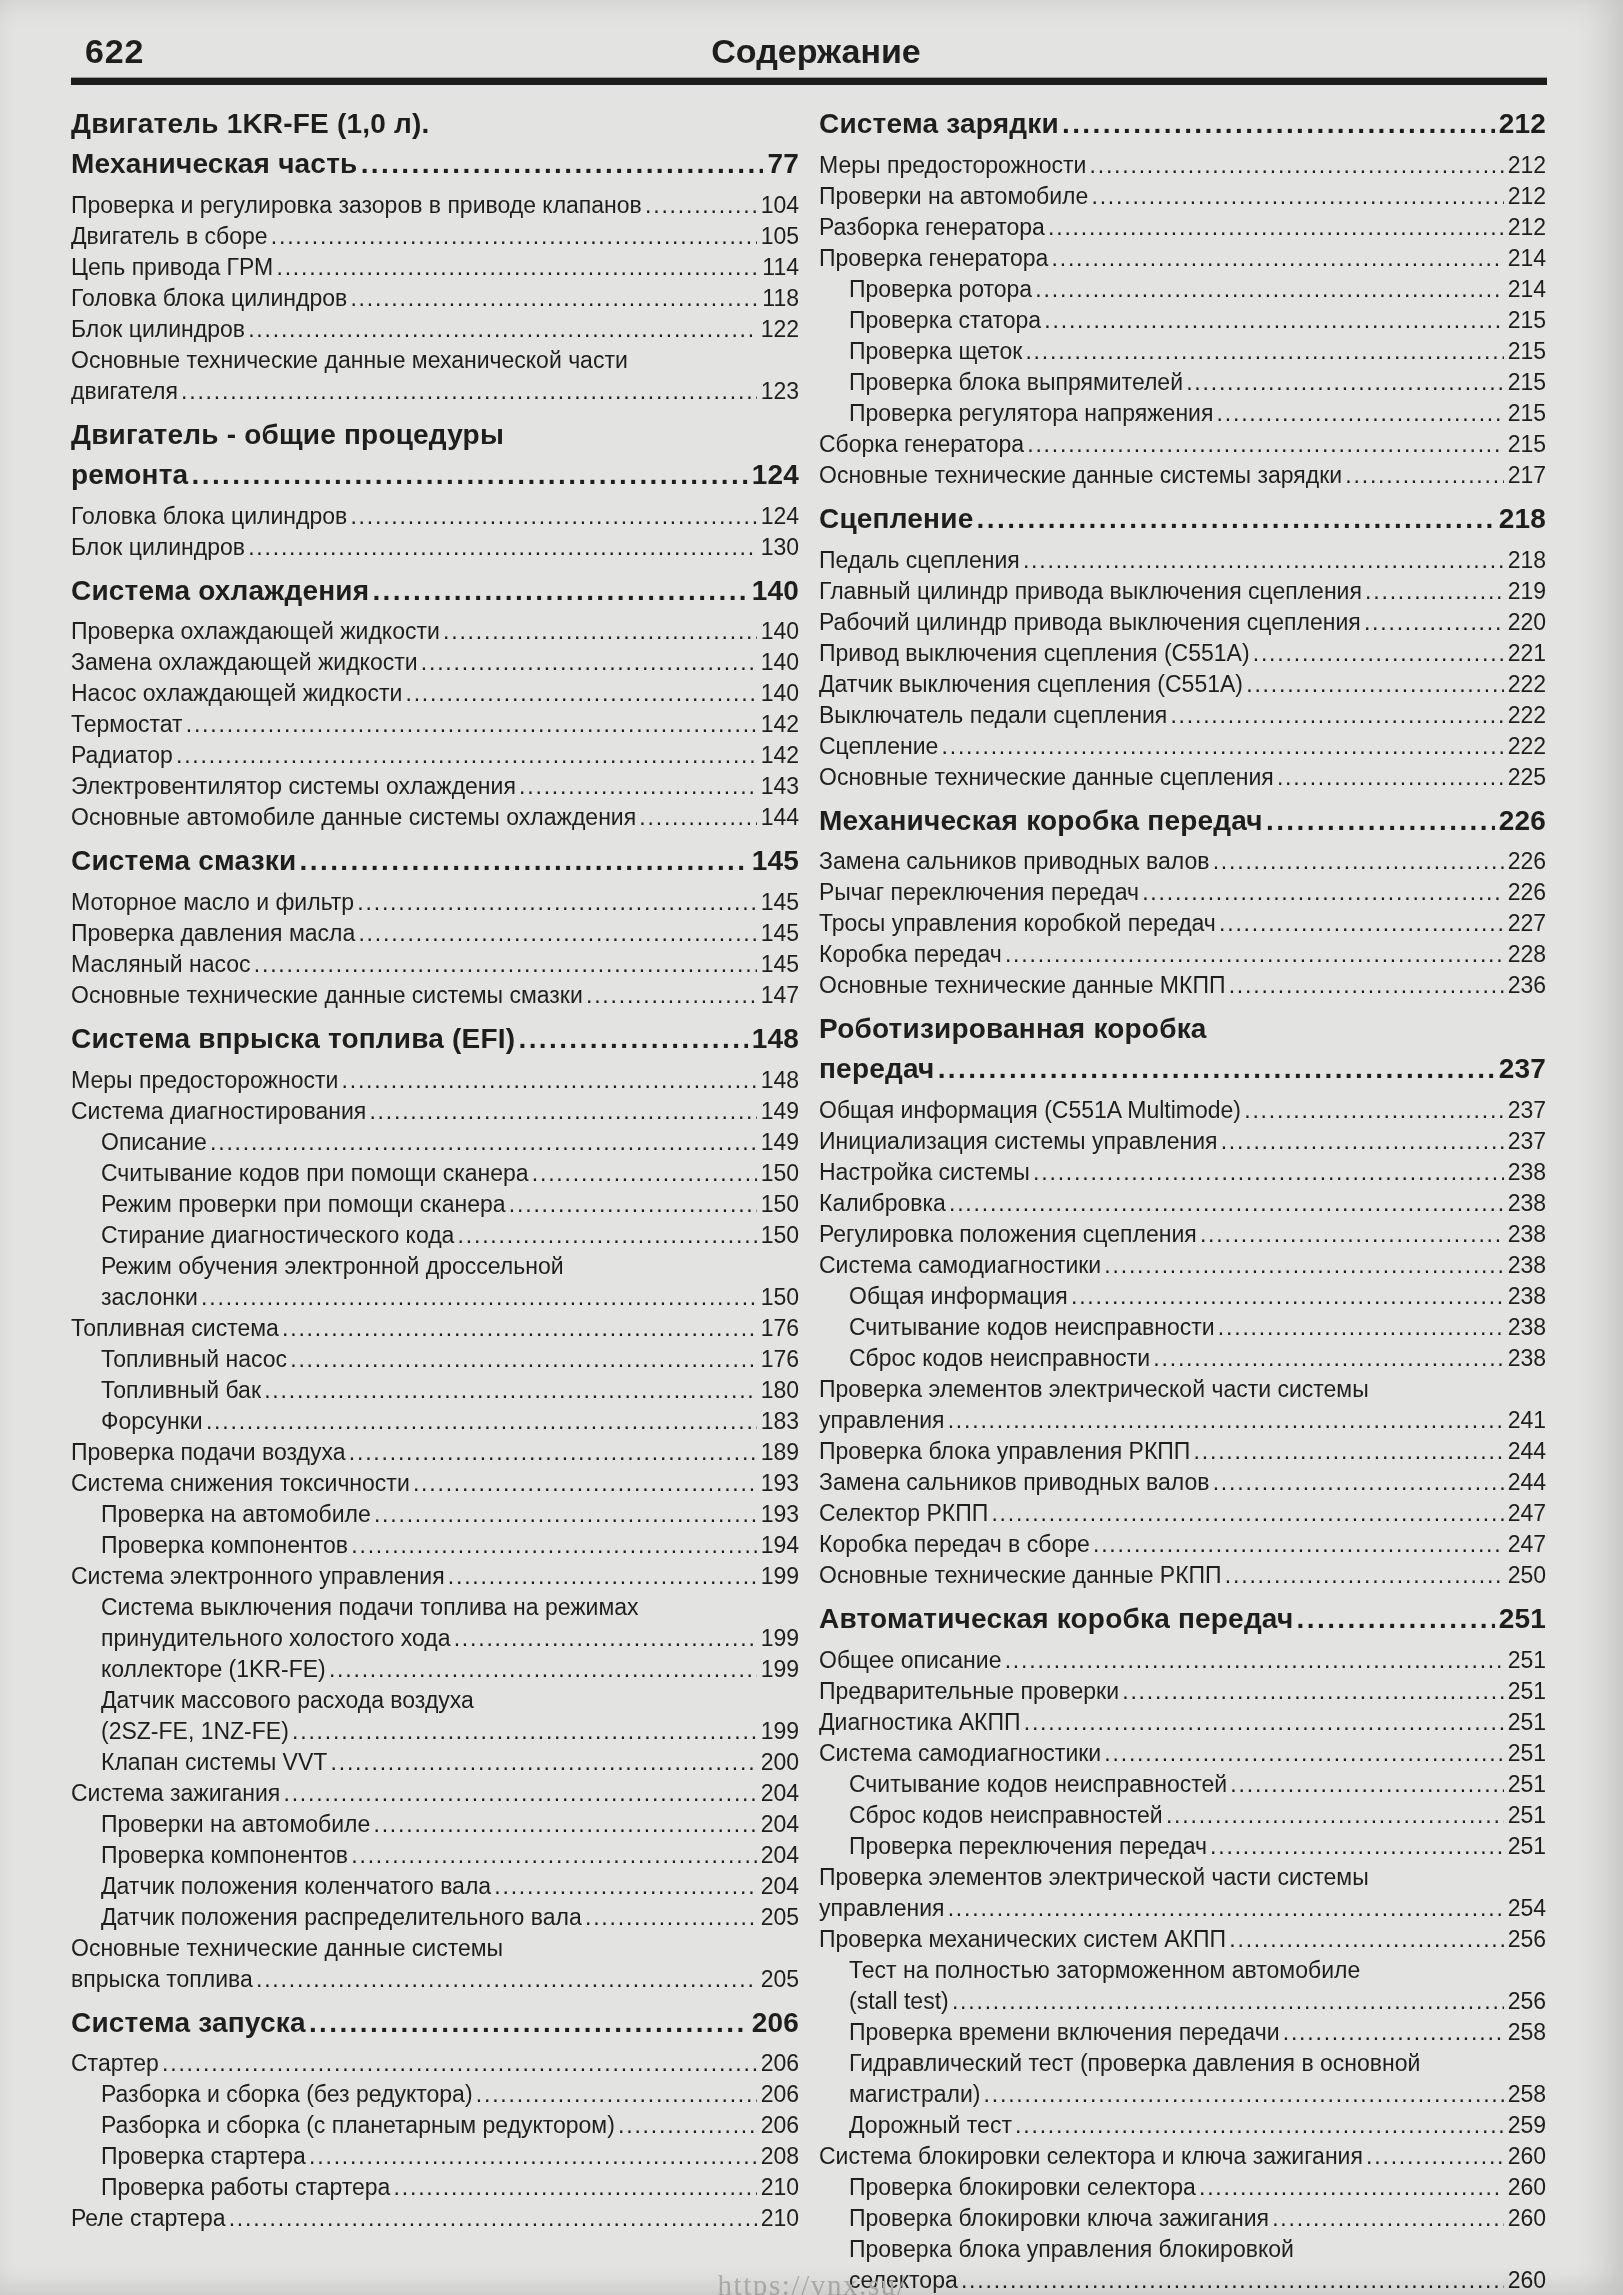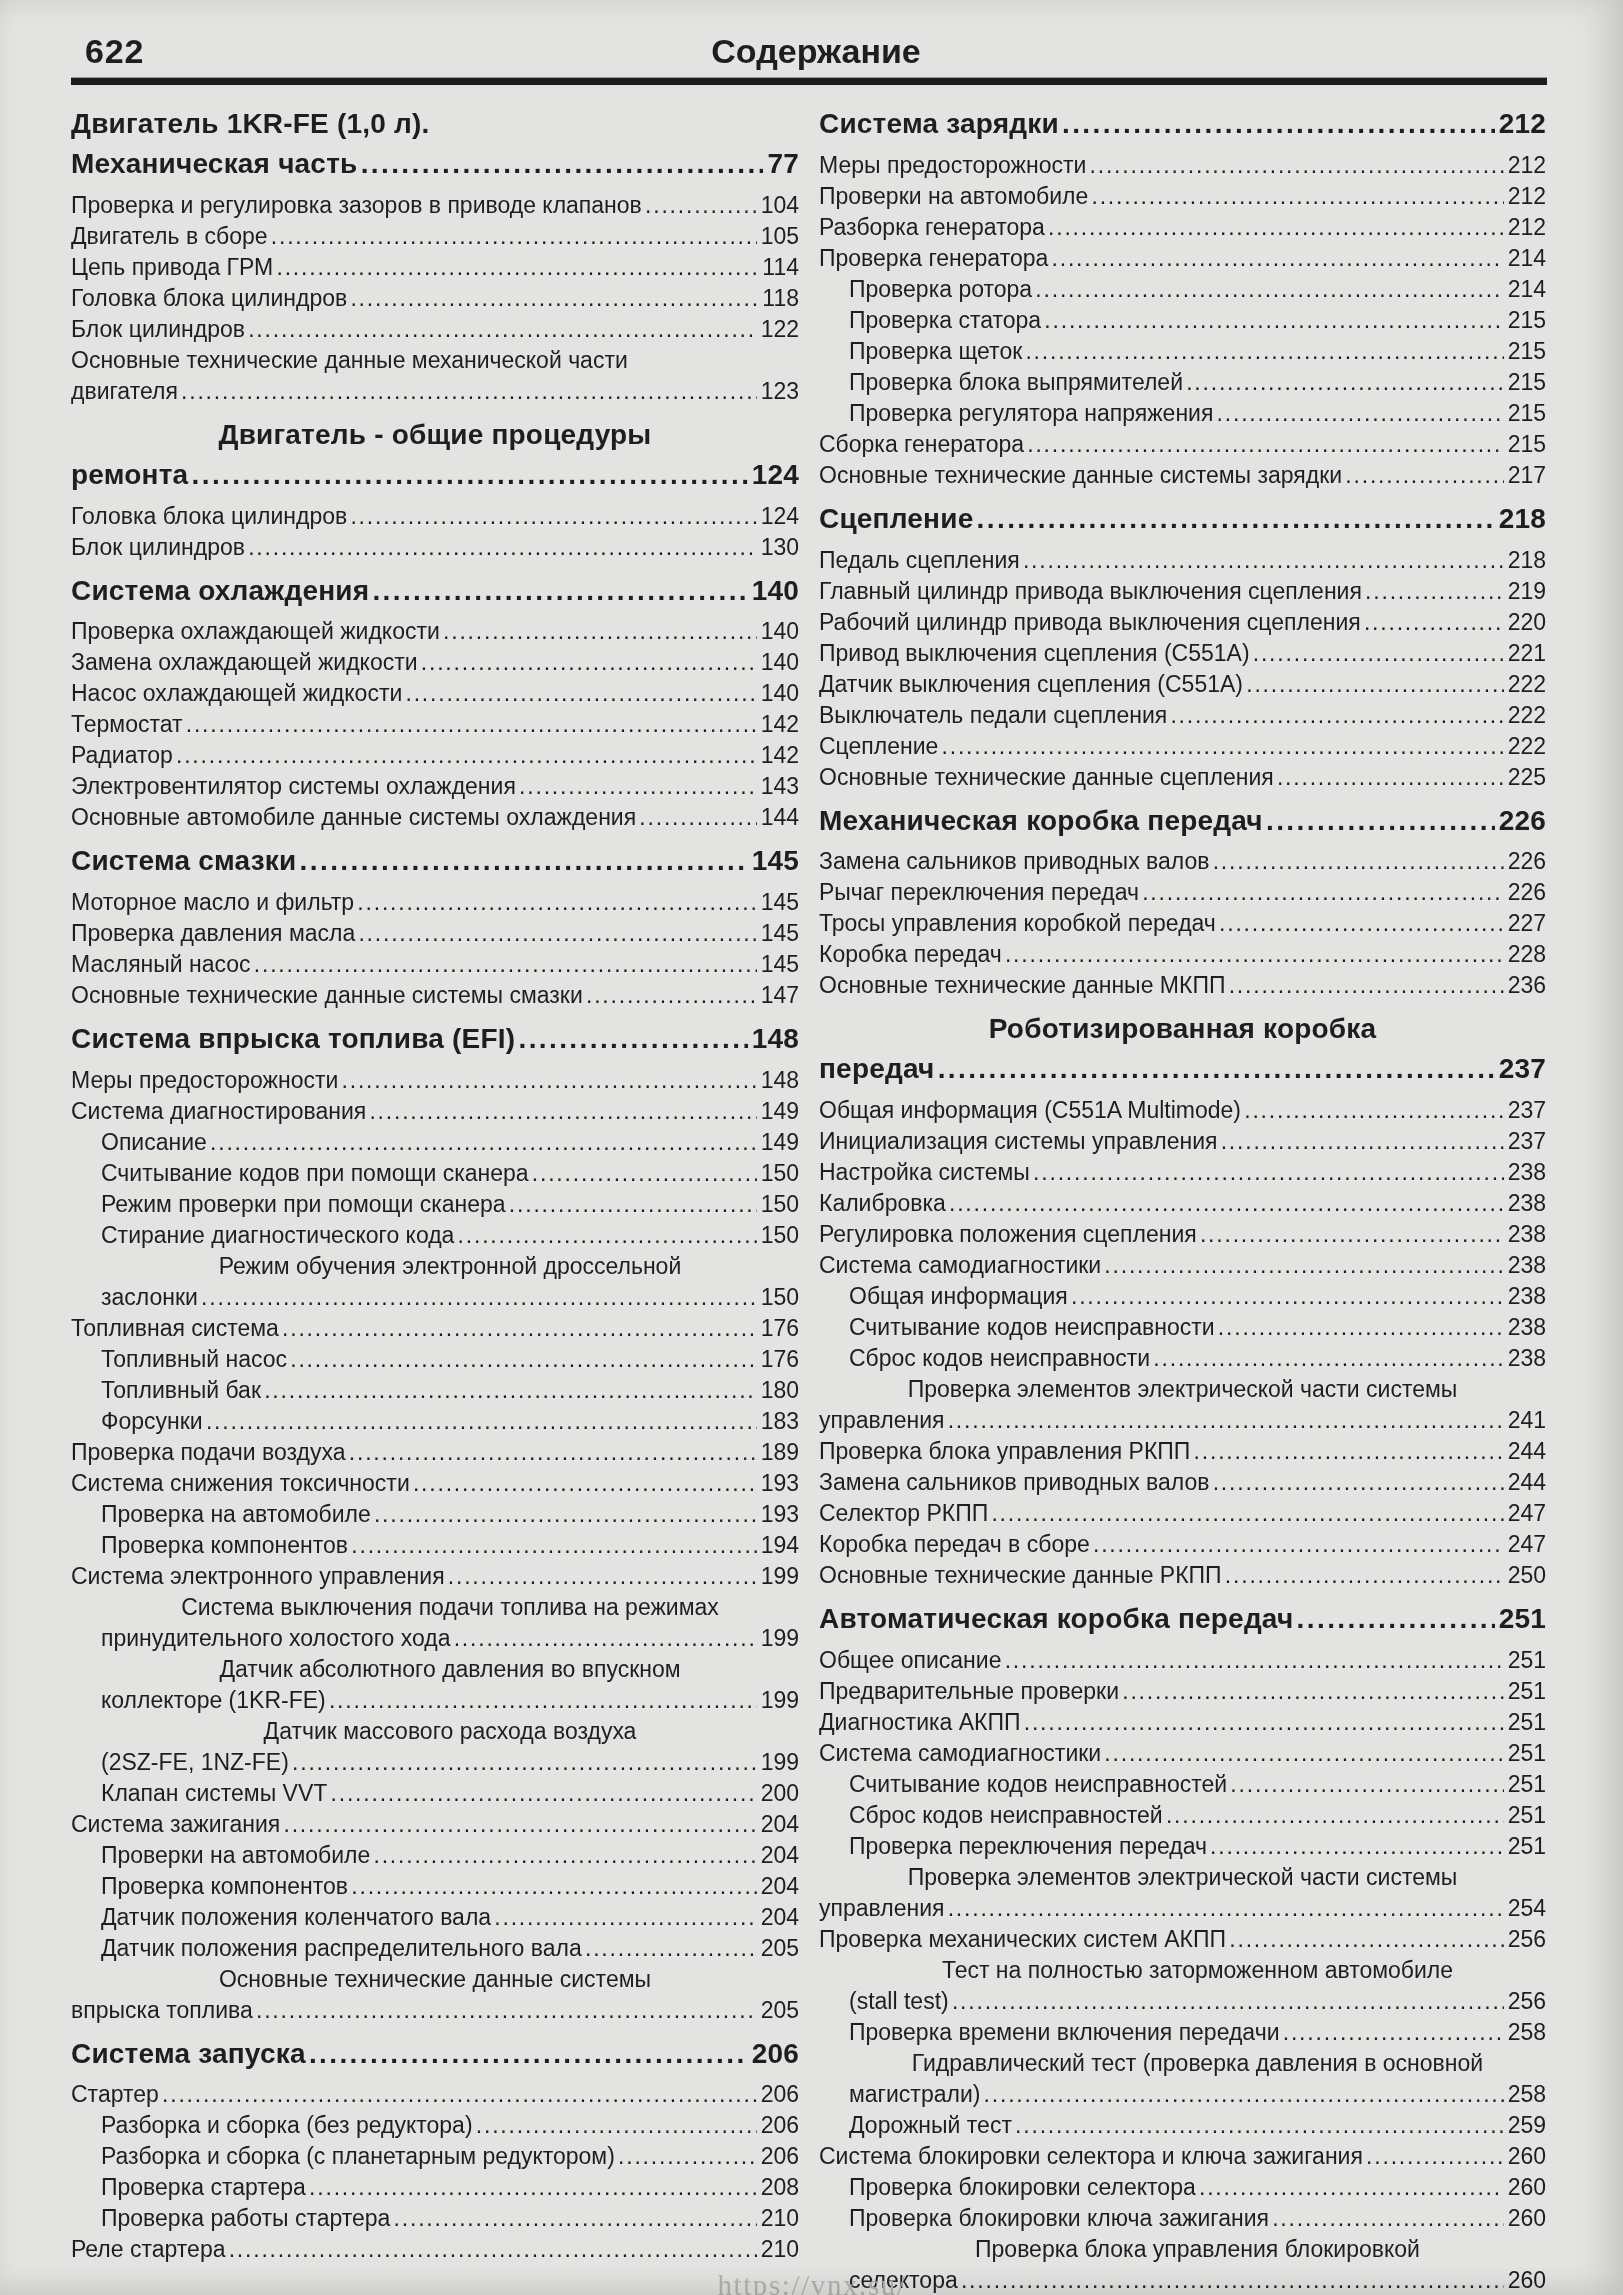--- a/index.html
+++ b/index.html
@@ -32,21 +32,21 @@
     border-top: 1.6px solid #9a9a98;
   }
 
   
   .columns { display: flex; gap: 20px; margin-top: 19.5px; }
   .col { width: 728px; flex: 0 0 auto; }
   .col.right { width: 727px; }
 
   
   .toc-section { margin-bottom: 8px; }
-  .toc-section + .toc-section { margin-top: 5px; text-align: center; }
+  .toc-section + .toc-section { margin-top: 5px; }
   .h-line1, .h-row {
     font-size: 28px; font-weight: bold; line-height: 40px;
     letter-spacing: 0.2px;
   }
   .h-row { display: flex; align-items: baseline; margin-bottom: 5.7px; }
   .h-txt { white-space: nowrap; }
   .h-pg { white-space: nowrap; }
 
   .e-line1, .e-row { font-size: 23px; line-height: 31px; }
   .e-row { display: flex; align-items: baseline; }
@@ -293,21 +293,20 @@
             <span class="e-txt">Система электронного управления</span>
             <span class="dots">............................................................................................................................................................................................................................................................................................................</span>
             <span class="pg">199</span>
           </div>
           <div class="e-line1 lvl1">Система выключения подачи топлива на режимах</div>
           <div class="e-row lvl1">
             <span class="e-txt">принудительного холостого хода</span>
             <span class="dots">............................................................................................................................................................................................................................................................................................................</span>
             <span class="pg">199</span>
           </div>
-          <div class="e-line1 lvl1">Датчик абсолютного давления во впускном</div>
           <div class="e-row lvl1">
             <span class="e-txt">коллекторе (1KR-FE)</span>
             <span class="dots">............................................................................................................................................................................................................................................................................................................</span>
             <span class="pg">199</span>
           </div>
           <div class="e-line1 lvl1">Датчик массового расхода воздуха</div>
           <div class="e-row lvl1">
             <span class="e-txt">(2SZ-FE, 1NZ-FE)</span>
             <span class="dots">............................................................................................................................................................................................................................................................................................................</span>
             <span class="pg">199</span>

